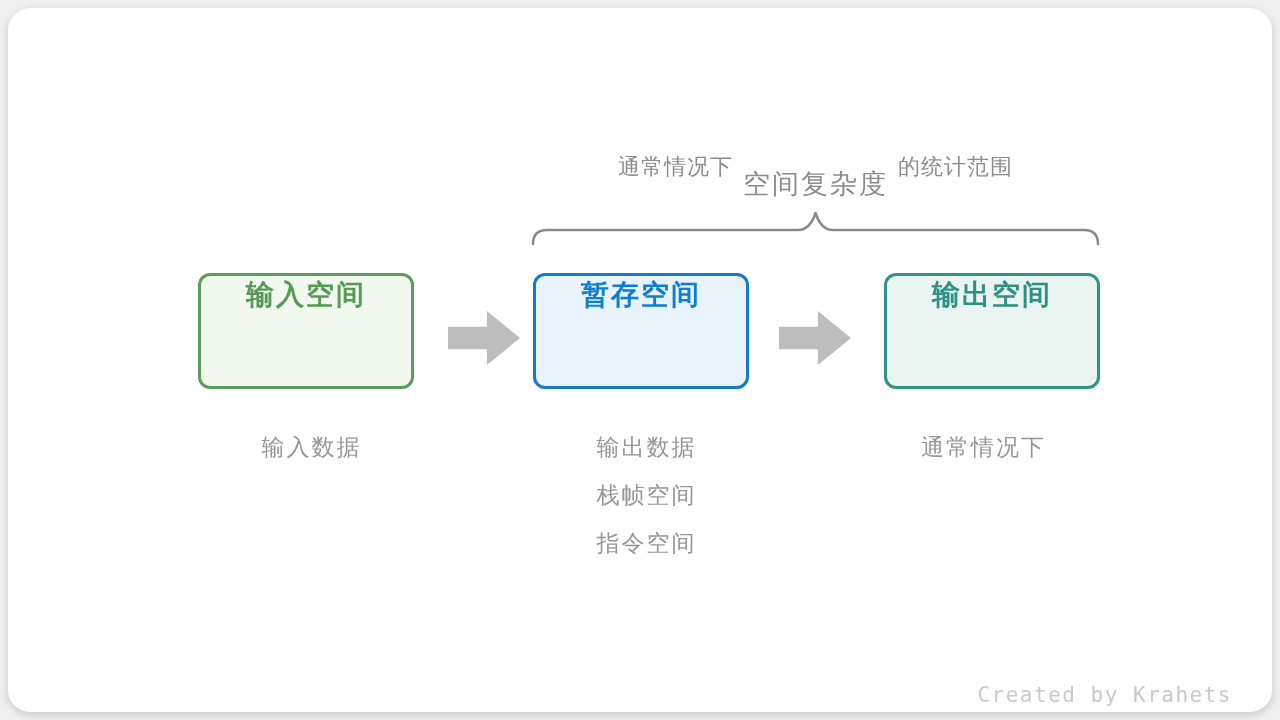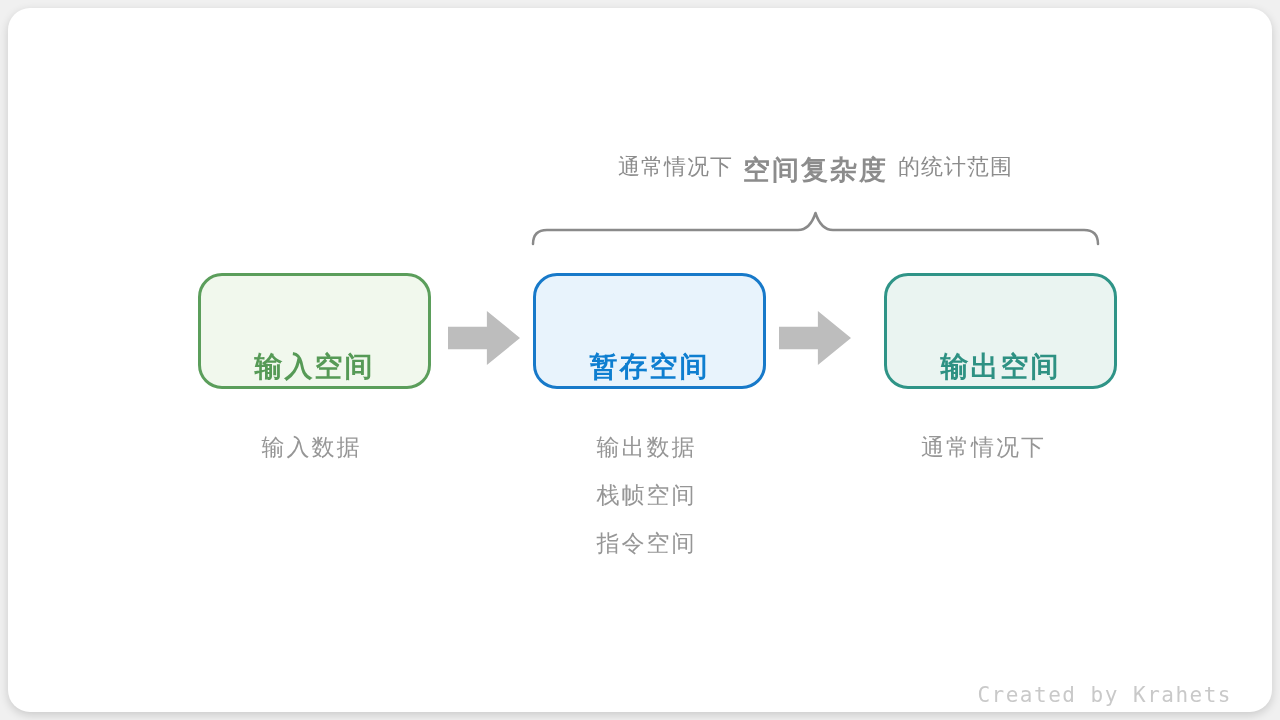--- a/index.html
+++ b/index.html
@@ -35,43 +35,44 @@
     align-items:flex-start;
     justify-content:center;
     gap:10px;
     color:var(--annotation-text);
     font-size:22px;
     letter-spacing:1px;
     white-space:nowrap;
   }
   .annotation .emphasis{
     font-size:27px;
-    font-weight:bold;
+    font-weight:normal;
     letter-spacing:2px;
+    margin-top:14px;
   }
   .brace{
     position:absolute;
     left:523px;top:201px;
     width:569px;height:38px;
   }
   .brace path{
     fill:none;
     stroke:var(--brace);
     stroke-width:2.5;
     stroke-linecap:round;
     stroke-linejoin:round;
   }
   .space-box{
     position:absolute;
     top:265px;
-    width:233px;height:116px;
+    width:216px;height:116px;
     border:3px solid;
-    border-radius:24px;
+    border-radius:12px;
     display:flex;
-    align-items:flex-end;
+    align-items:flex-start;
     justify-content:center;
     font-size:28px;
     font-weight:bold;
     letter-spacing:2px;
   }
   .box-input{left:190px;}
   .box-temp{left:525px;}
   .box-output{left:862px;}
   .arrow{
     position:absolute;

